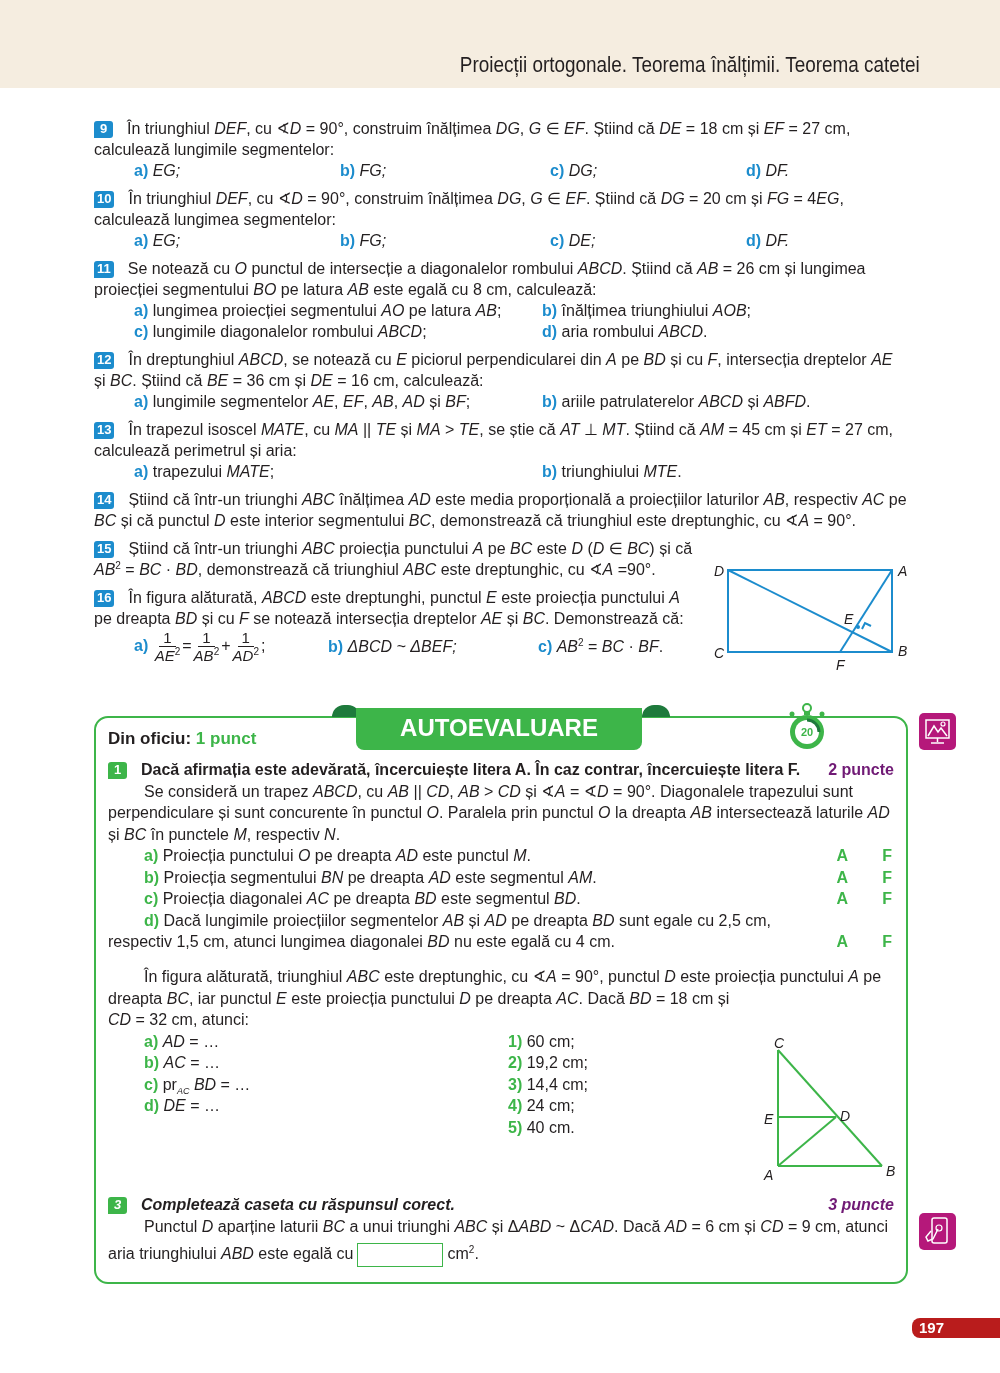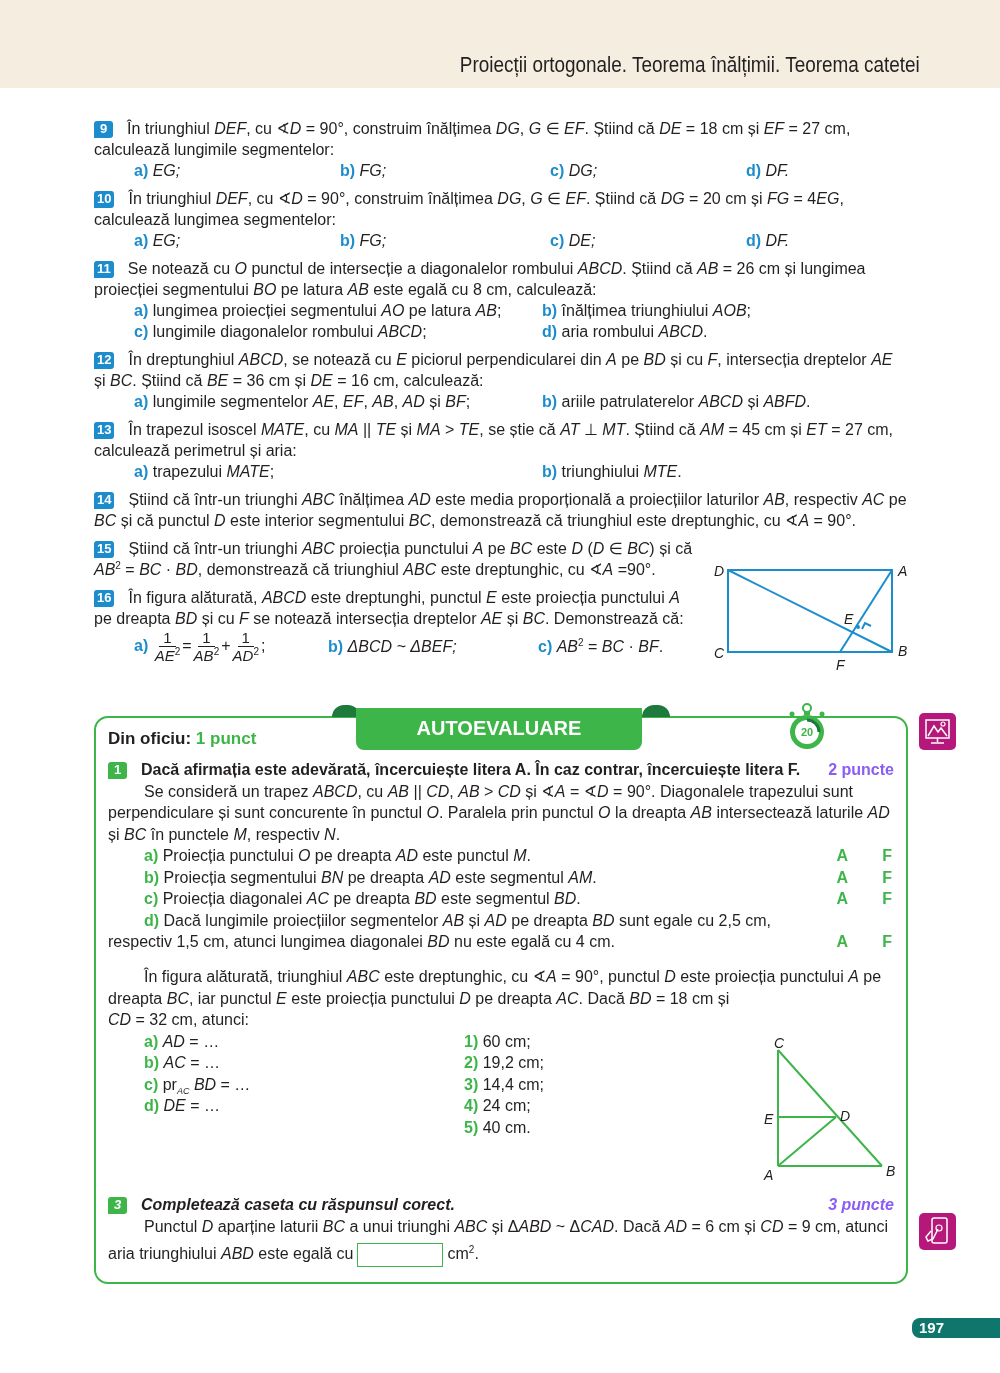--- a/index.html
+++ b/index.html
@@ -13,37 +13,37 @@
   .num.green { background: #3db549; }
   .items { display: grid; padding-left: 40px; line-height: 21px; }
   .items.four { grid-template-columns: 206px 210px 196px 150px; }
   .items.two { grid-template-columns: 408px 360px; }
   .lbl { color: #1c8ccd; font-weight: bold; }
   .lbl.g { color: #3db549; }
   .frac { display: inline-flex; flex-direction: column; align-items: center; vertical-align: middle; margin: 0 2px; font-size: 15px; line-height: 17px; }
   .frac .n { border-bottom: 1px solid #231f20; padding: 0 4px; }
   .fig16 { position: absolute; left: 710px; top: 562px; width: 205px; height: 115px; }
   .box { position: absolute; left: 94px; top: 716px; width: 814px; height: 568px; border: 2px solid #3db549; border-radius: 14px; }
-  .banner { position: absolute; left: 356px; top: 708px; width: 286px; height: 42px; background: #3db549; color: #fff; font-weight: bold; font-size: 20px; text-align: center; line-height: 40px; border-radius: 0 0 8px 8px; }
+  .banner { position: absolute; left: 356px; top: 708px; width: 286px; height: 42px; background: #3db549; color: #fff; font-weight: bold; font-size: 24px; text-align: center; line-height: 40px; border-radius: 0 0 8px 8px; }
   .banner-ear { position: absolute; top: 705px; width: 28px; height: 12px; background: #1e7a3c; border-radius: 14px 14px 0 0; }
   .timer { position: absolute; left: 783px; top: 700px; width: 48px; height: 52px; }
   .din { position: absolute; left: 108px; top: 729px; font-weight: bold; font-size: 17px; }
   .din .pts { color: #3db549; }
   .ae { position: absolute; left: 108px; width: 786px; line-height: 21.5px; font-size: 16px; }
   .ae .hd { font-weight: bold; }
-  .pts-r { position: absolute; right: 0; color: #8b5cf6; font-weight: bold; }
+  .pts-r { position: absolute; right: 0; color: #701a75; font-weight: bold; }
   .af-row { position: relative; padding-left: 36px; }
   .af-row .aa { position: absolute; right: 46px; color: #3db549; font-weight: bold; }
   .af-row .ff { position: absolute; right: 2px; color: #3db549; font-weight: bold; }
   .indent { text-indent: 36px; }
-  .match { display: grid; grid-template-columns: 320px 200px; padding-left: 36px; line-height: 21.5px; }
+  .match { display: grid; grid-template-columns: 320px 200px; padding-left: 36px; line-height: 21.5px; gap: 44px; }
   .answer-box { display: inline-block; width: 86px; height: 24px; border: 1px solid #3db549; vertical-align: middle; margin: 0 4px; }
   .fig2 { position: absolute; left: 760px; top: 1038px; width: 150px; height: 145px; }
   .side-icon { position: absolute; left: 919px; width: 37px; height: 37px; background: #b5187a; border-radius: 5px; }
-  .pagenum { position: absolute; left: 912px; top: 1318px; width: 88px; height: 20px; background: #0f766e; color: #fff; font-weight: bold; font-size: 15px; line-height: 20px; padding-left: 7px; border-radius: 8px 0 0 8px; }
+  .pagenum { position: absolute; left: 912px; top: 1318px; width: 88px; height: 20px; background: #b91c1c; color: #fff; font-weight: bold; font-size: 15px; line-height: 20px; padding-left: 7px; border-radius: 8px 0 0 8px; }
   sup { font-size: 10px; vertical-align: super; line-height: 0; }
   sub { font-size: 9px; vertical-align: sub; line-height: 0; }
 </style>
 </head>
 <body>
 
 <div class="header-band"></div>
 <div class="header-title">Proiecții ortogonale. Teorema înălțimii. Teorema catetei</div>
 
 <div class="content">

